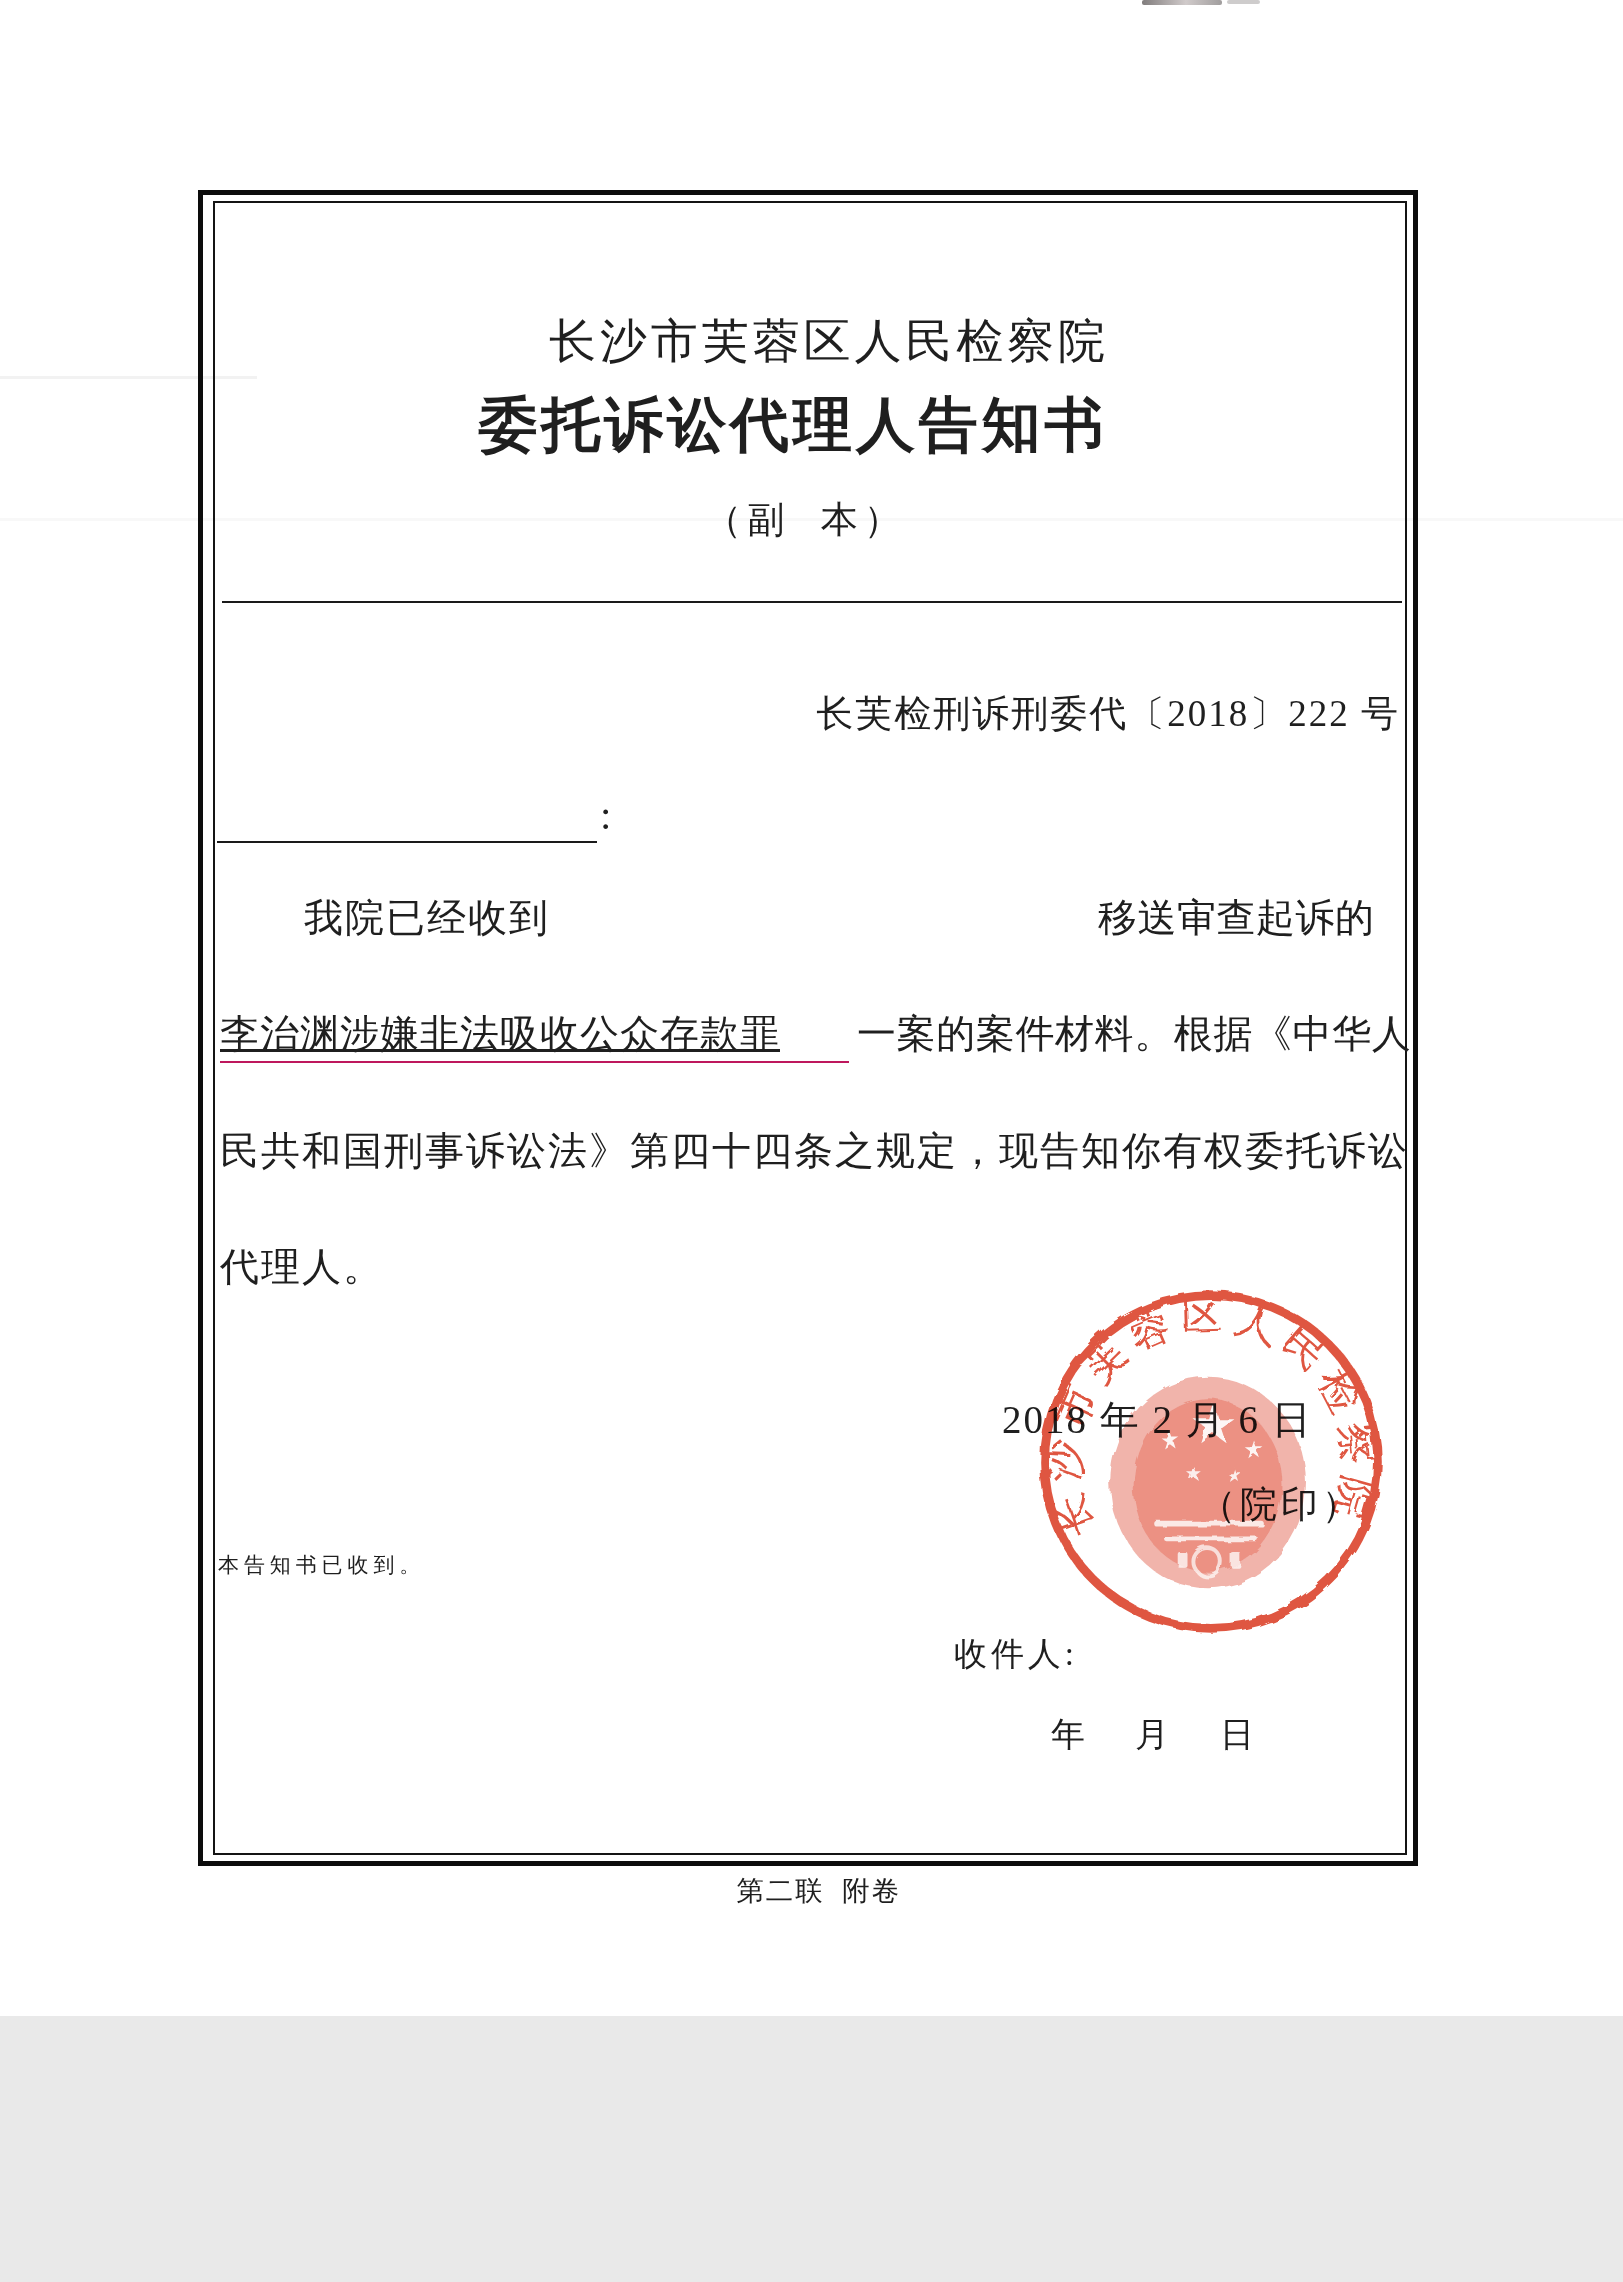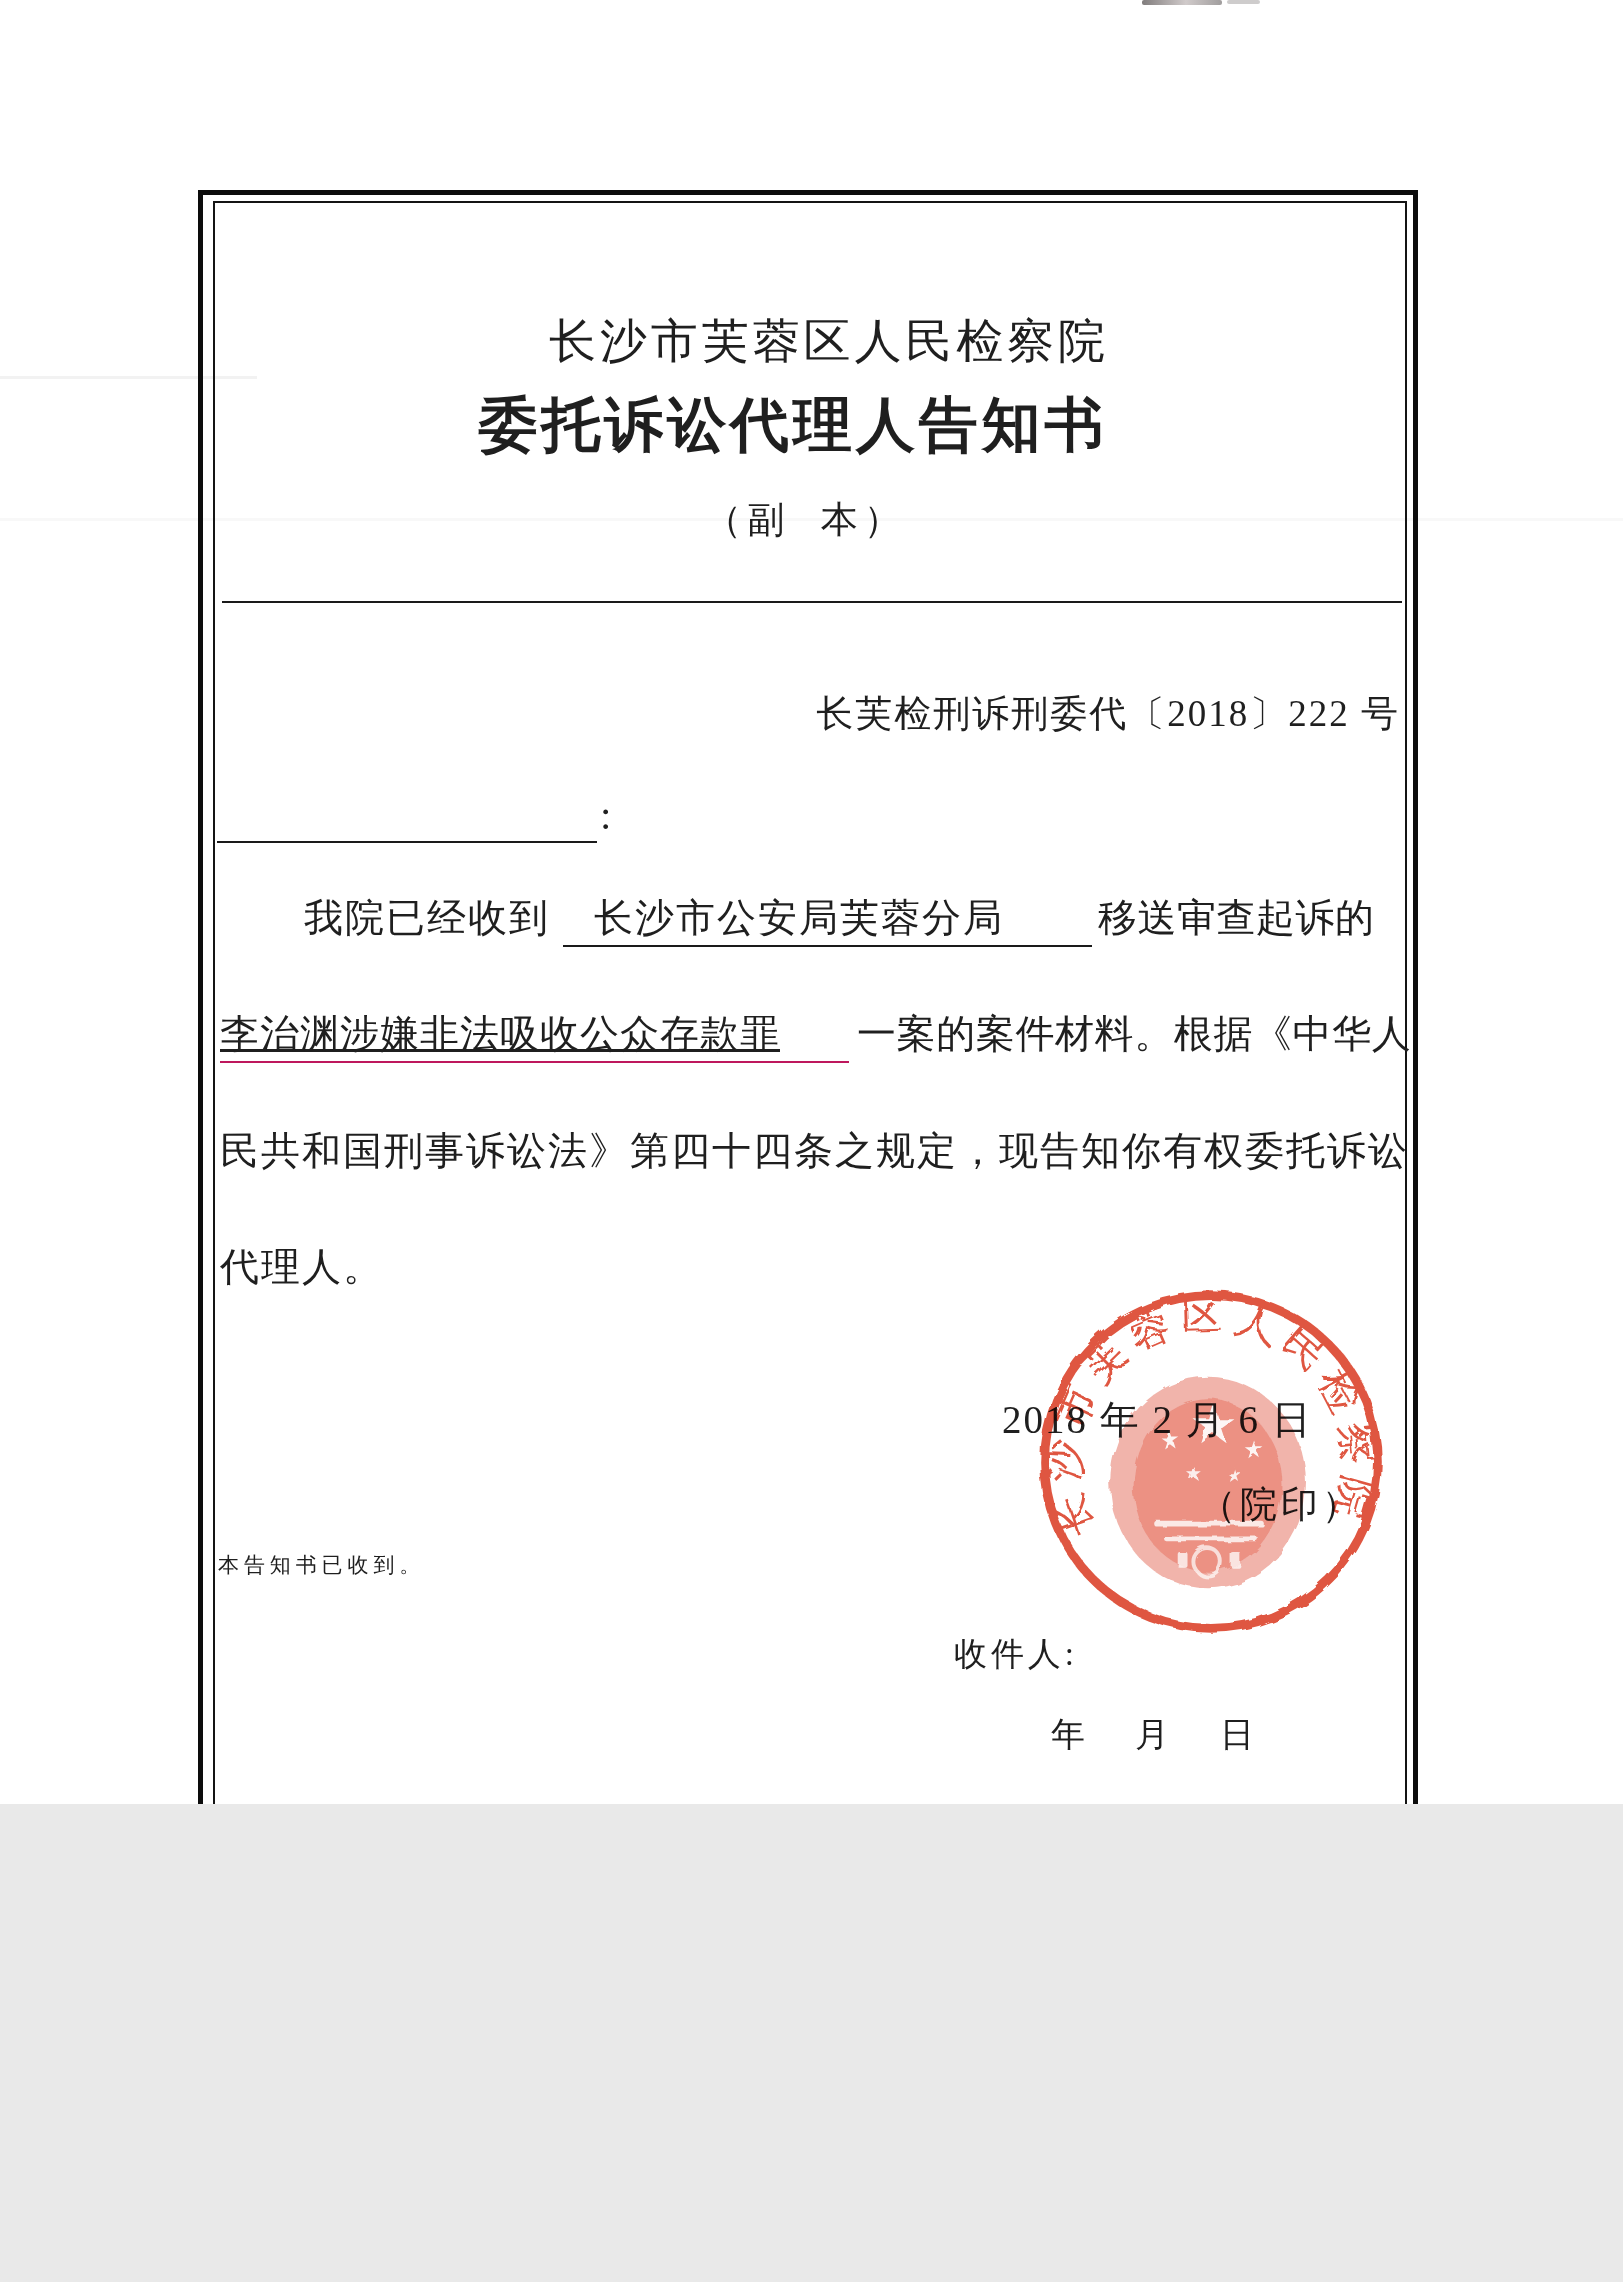--- a/index.html
+++ b/index.html
@@ -1,18 +1,18 @@
 <!DOCTYPE html>
 <html><head>
 <meta charset="utf-8">
 <style>
   html,body{margin:0;padding:0;background:#e9e9e9;}
   .page{
     position:relative;
-    width:1623px;height:1804px;
+    width:1623px;height:2016px;
     background:#ffffff;
     font-family:"Liberation Serif","DejaVu Serif",serif;
     color:#1f1f1f;
     overflow:hidden;
   }
   .abs{position:absolute;}
   
   .frame-outer{
     left:198px;top:190px;width:1220px;height:1676px;
     border:5.9px solid #0c0c0c;
@@ -140,21 +140,20 @@
   <div class="abs copy-label">（副  本）</div>
   <div class="abs doc-title">委托诉讼代理人告知书</div>
   <div class="abs divider"></div>
 
   <div class="abs doc-number">长芙检刑诉刑委代〔2018〕222 号</div>
 
   <div class="abs addressee-blank"></div>
   <div class="abs addressee-colon">:</div>
 
   <div class="abs bline l1-prefix">我院已经收到</div>
-  <div class="abs bline l1-blank">长沙市公安局芙蓉分局</div>
   <div class="abs bline l1-suffix">移送审查起诉的</div>
   <div class="abs bline l2-blank">李治渊涉嫌非法吸收公众存款罪</div>
   <div class="abs bline l2-rest">一案的案件材料。根据《中华人</div>
   <div class="abs bline l3">民共和国刑事诉讼法》第四十四条之规定，现告知你有权委托诉讼</div>
   <div class="abs bline l4">代理人。</div>
 
   <div class="abs date-line">2018 年 2 月 6 日</div>
   <div class="abs seal-note">（院印）</div>
 
   <div class="abs receipt-note">本告知书已收到。</div>

